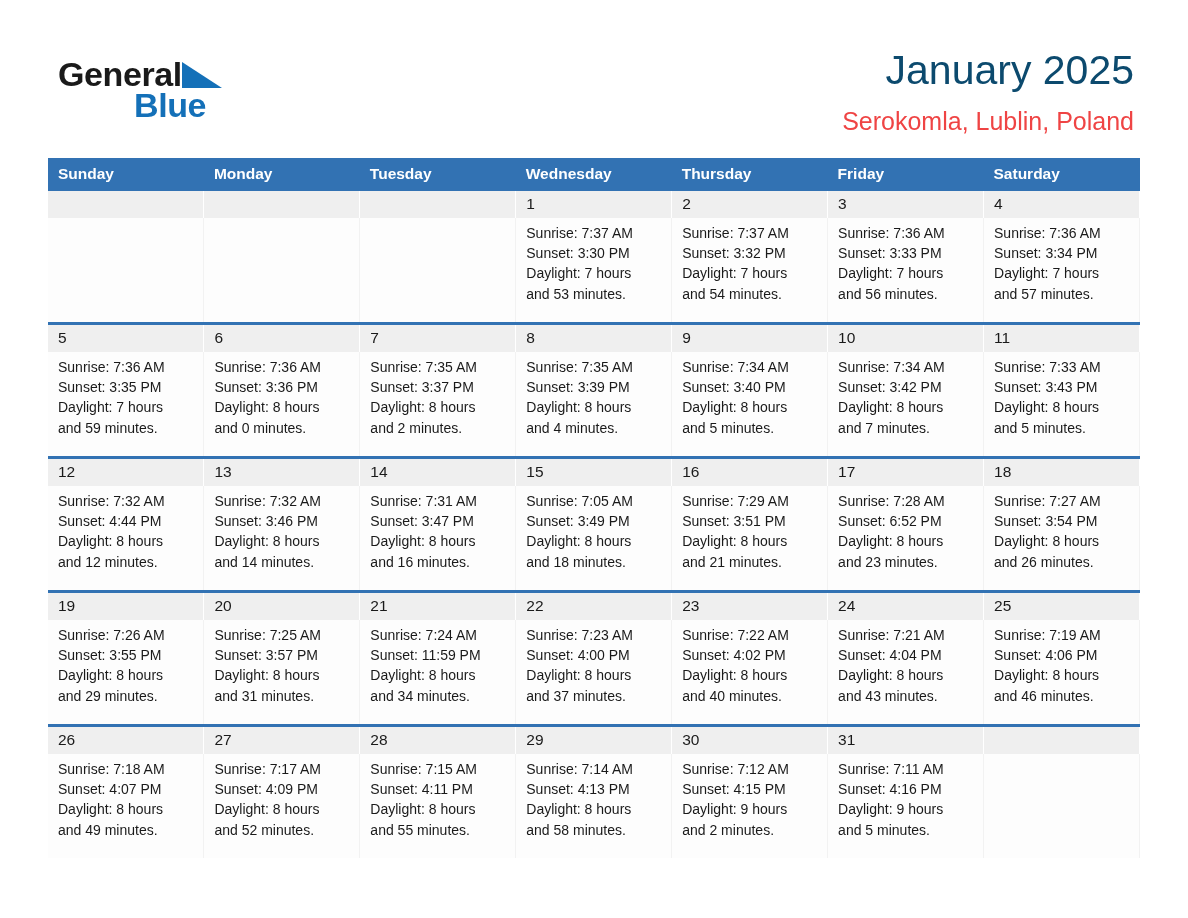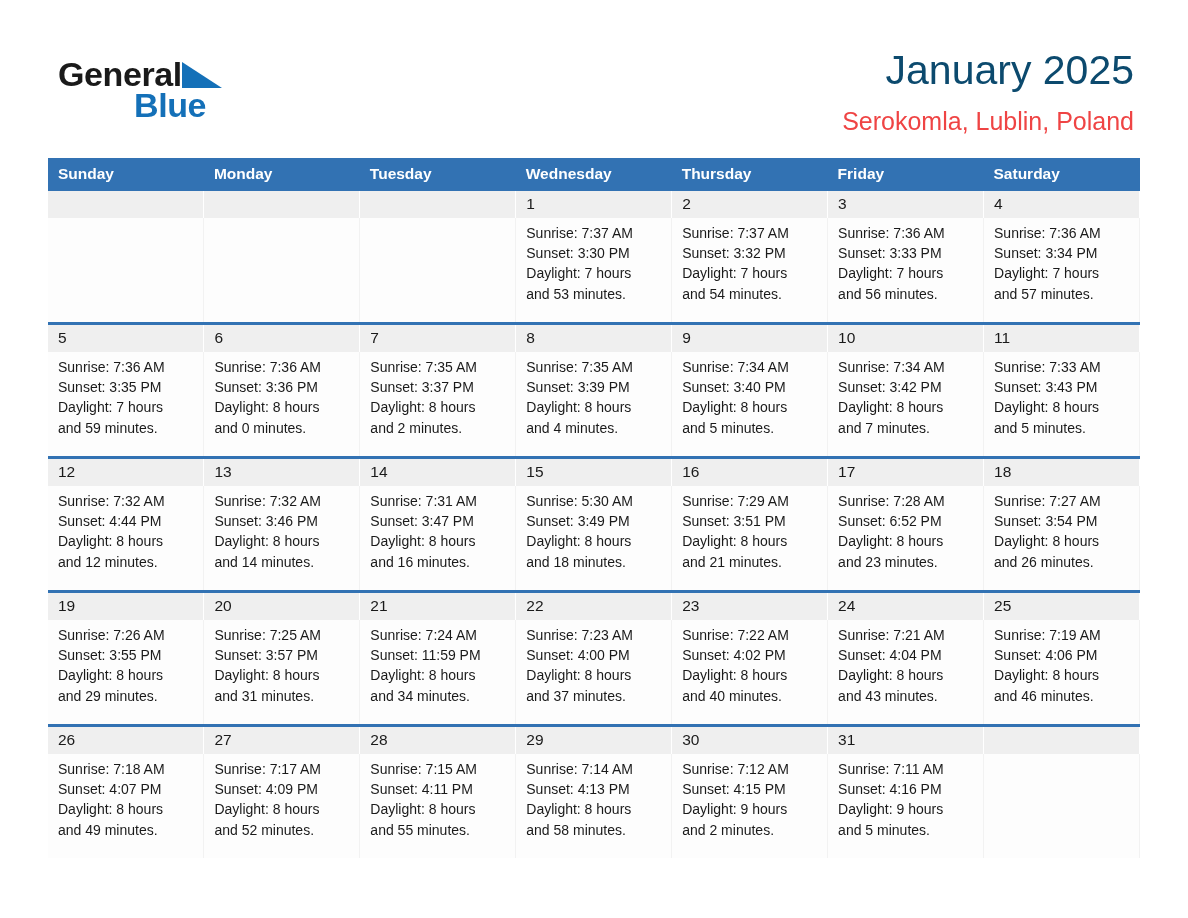--- a/index.html
+++ b/index.html
@@ -313,21 +313,21 @@
             <span class="info-line">Daylight: 8 hours</span>
             <span class="info-line">and 14 minutes.</span>
           </td>
           <td>
             <span class="info-line">Sunrise: 7:31 AM</span>
             <span class="info-line">Sunset: 3:47 PM</span>
             <span class="info-line">Daylight: 8 hours</span>
             <span class="info-line">and 16 minutes.</span>
           </td>
           <td>
-            <span class="info-line">Sunrise: 5:30 AM</span>
+            <span class="info-line">Sunrise: 7:05 AM</span>
             <span class="info-line">Sunset: 3:49 PM</span>
             <span class="info-line">Daylight: 8 hours</span>
             <span class="info-line">and 18 minutes.</span>
           </td>
           <td>
             <span class="info-line">Sunrise: 7:29 AM</span>
             <span class="info-line">Sunset: 3:51 PM</span>
             <span class="info-line">Daylight: 8 hours</span>
             <span class="info-line">and 21 minutes.</span>
           </td>

